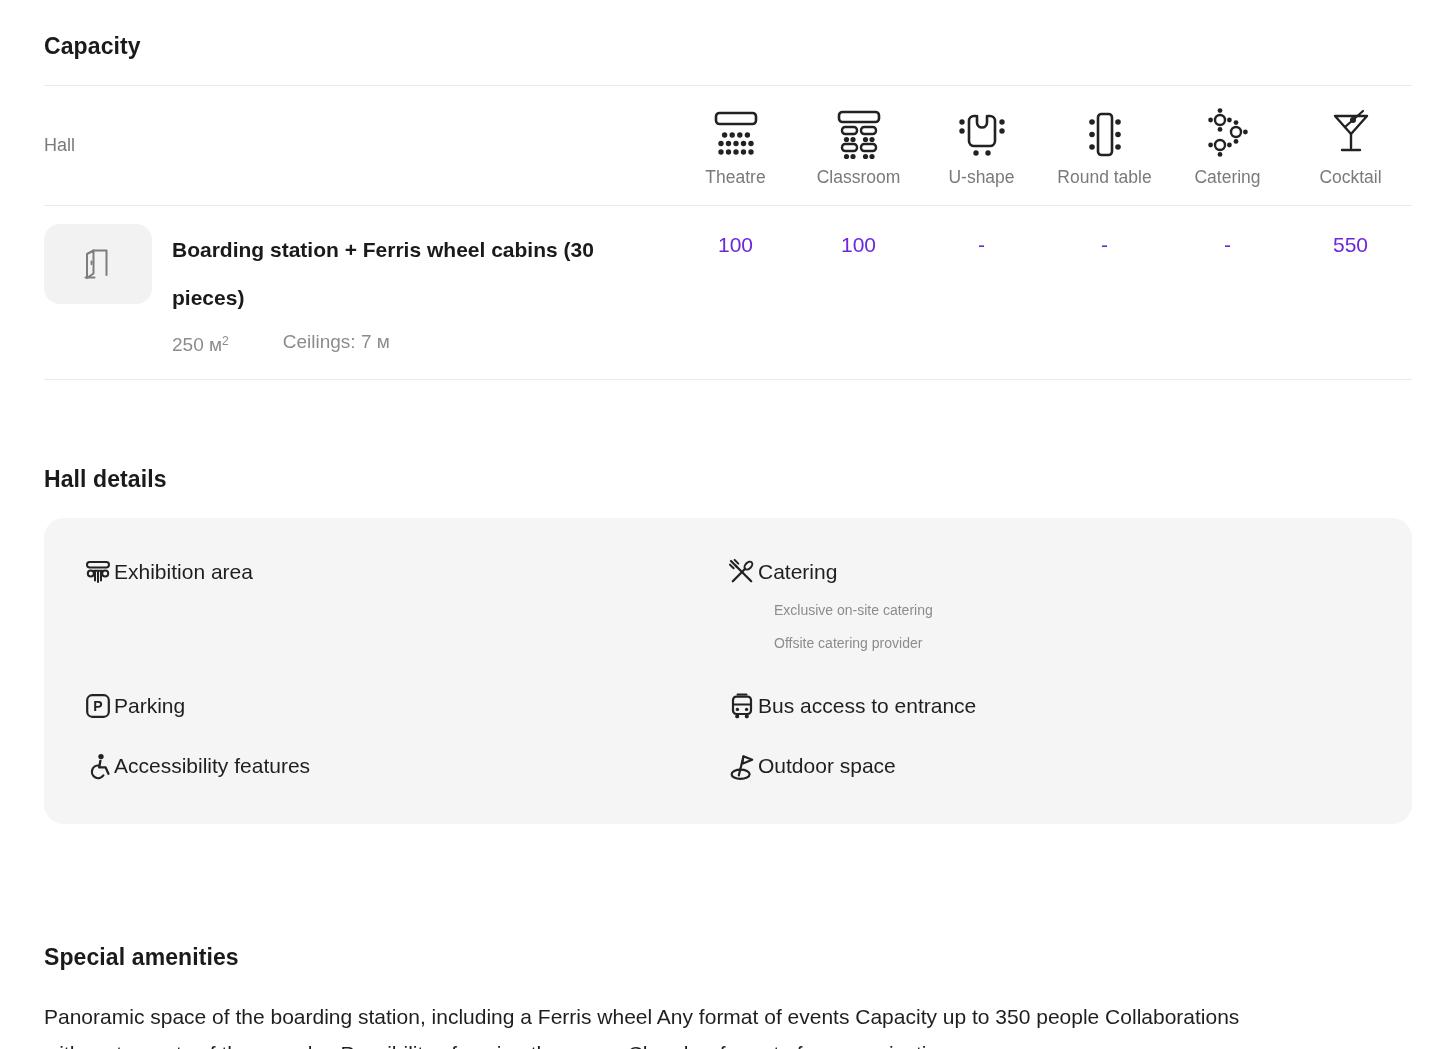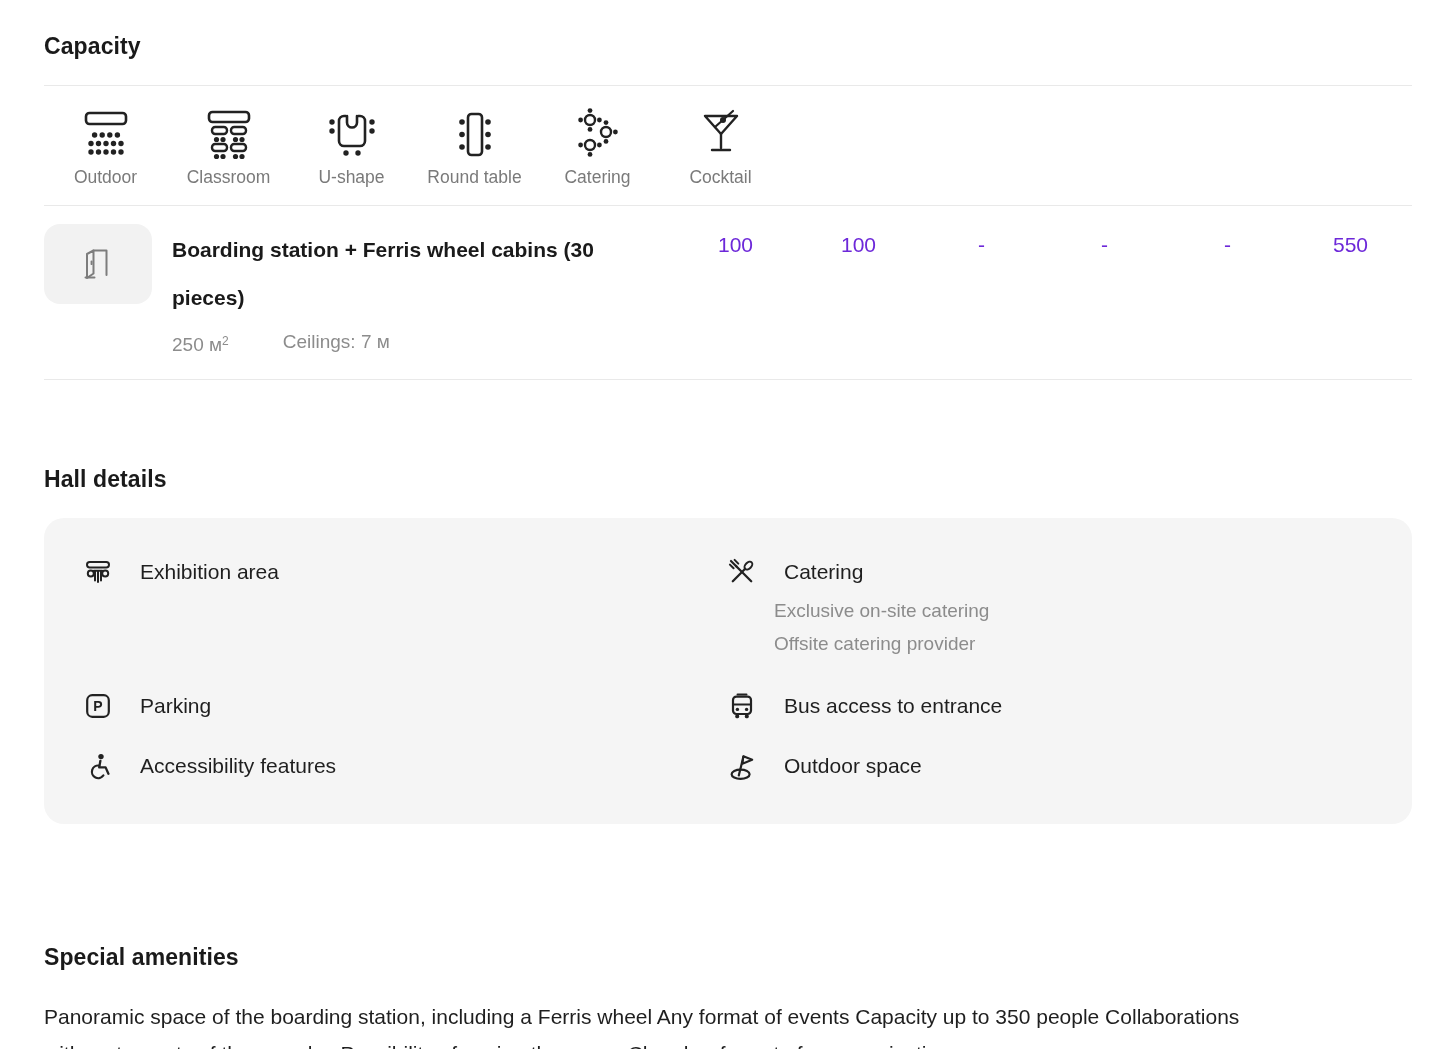--- a/index.html
+++ b/index.html
@@ -48,22 +48,22 @@
   
   .hd-title { margin-top:84px; }
   .details-box {
     margin-top:24px; background:#f5f5f5; border-radius:20px;
     padding:40px 40px 44px 40px;
   }
   .details-grid { display:grid; grid-template-columns:1fr 1fr; row-gap:32px; align-items:start; }
   .feature { display:flex; flex-direction:column; }
   .feature-main { display:flex; align-items:center; }
   .f-icon { width:28px; height:28px; flex:0 0 28px; display:flex; align-items:center; justify-content:center; }
-  .f-label { margin-left:28px; font-size:21px; color:#1f1f1f; line-height:28px; }
-  .f-subs { margin:8px 0 0 46px; font-size:19px; color:#8c8c8c; line-height:33px; }
+  .f-label { margin-left:2px; font-size:21px; color:#1f1f1f; line-height:28px; }
+  .f-subs { margin:8px 0 0 46px; font-size:14px; color:#8c8c8c; line-height:33px; }
 
   
   .sa-title { margin-top:118px; }
   .sa-text {
     margin:26px 0 0; font-size:21px; line-height:37px; color:#1f1f1f;
     max-width:1210px;
   }
 
   svg { display:block; }
   .stroke { fill:none; stroke:#222222; stroke-linecap:round; stroke-linejoin:round; }
@@ -73,20 +73,21 @@
 </head>
 <body>
 
 <div class="page">
   <div class="content">
 
     <h2 class="section-title cap-title">Capacity</h2>
     <div class="divider cap-divider-top"></div>
 
     <div class="cap-header">
+      <div class="hall-col-label">Hall</div>
 
       <div class="cap-col">
         <div class="icon-wrap">
           <svg width="60" height="50" viewBox="0 0 60 50">
             <rect class="stroke" x="10" y="3" width="40" height="11" rx="3.5" stroke-width="2.6"></rect>
             <circle class="fillDark" cx="18.6" cy="25" r="2.7"></circle>
               <circle class="fillDark" cx="26.2" cy="25" r="2.7"></circle>
               <circle class="fillDark" cx="33.8" cy="25" r="2.7"></circle>
               <circle class="fillDark" cx="41.4" cy="25" r="2.7"></circle>
             <circle class="fillDark" cx="15" cy="33.5" r="2.7"></circle>
@@ -94,21 +95,21 @@
               <circle class="fillDark" cx="30" cy="33.5" r="2.7"></circle>
               <circle class="fillDark" cx="37.5" cy="33.5" r="2.7"></circle>
               <circle class="fillDark" cx="45" cy="33.5" r="2.7"></circle>
             <circle class="fillDark" cx="15" cy="42" r="2.7"></circle>
               <circle class="fillDark" cx="22.5" cy="42" r="2.7"></circle>
               <circle class="fillDark" cx="30" cy="42" r="2.7"></circle>
               <circle class="fillDark" cx="37.5" cy="42" r="2.7"></circle>
               <circle class="fillDark" cx="45" cy="42" r="2.7"></circle>
           </svg>
         </div>
-        <div class="col-label">Outdoor</div>
+        <div class="col-label">Theatre</div>
       </div>
 
       <div class="cap-col">
         <div class="icon-wrap">
           <svg width="60" height="50" viewBox="0 0 60 50">
             <rect class="stroke" x="10" y="2" width="40" height="10" rx="3.5" stroke-width="2.6"></rect>
             <rect class="stroke" x="13" y="17" width="15" height="7" rx="3.2" stroke-width="2.4"></rect>
             <rect class="stroke" x="32" y="17" width="15" height="7" rx="3.2" stroke-width="2.4"></rect>
             <circle class="fillDark" cx="17.5" cy="29.5" r="2.6"></circle>
               <circle class="fillDark" cx="24" cy="29.5" r="2.6"></circle>

